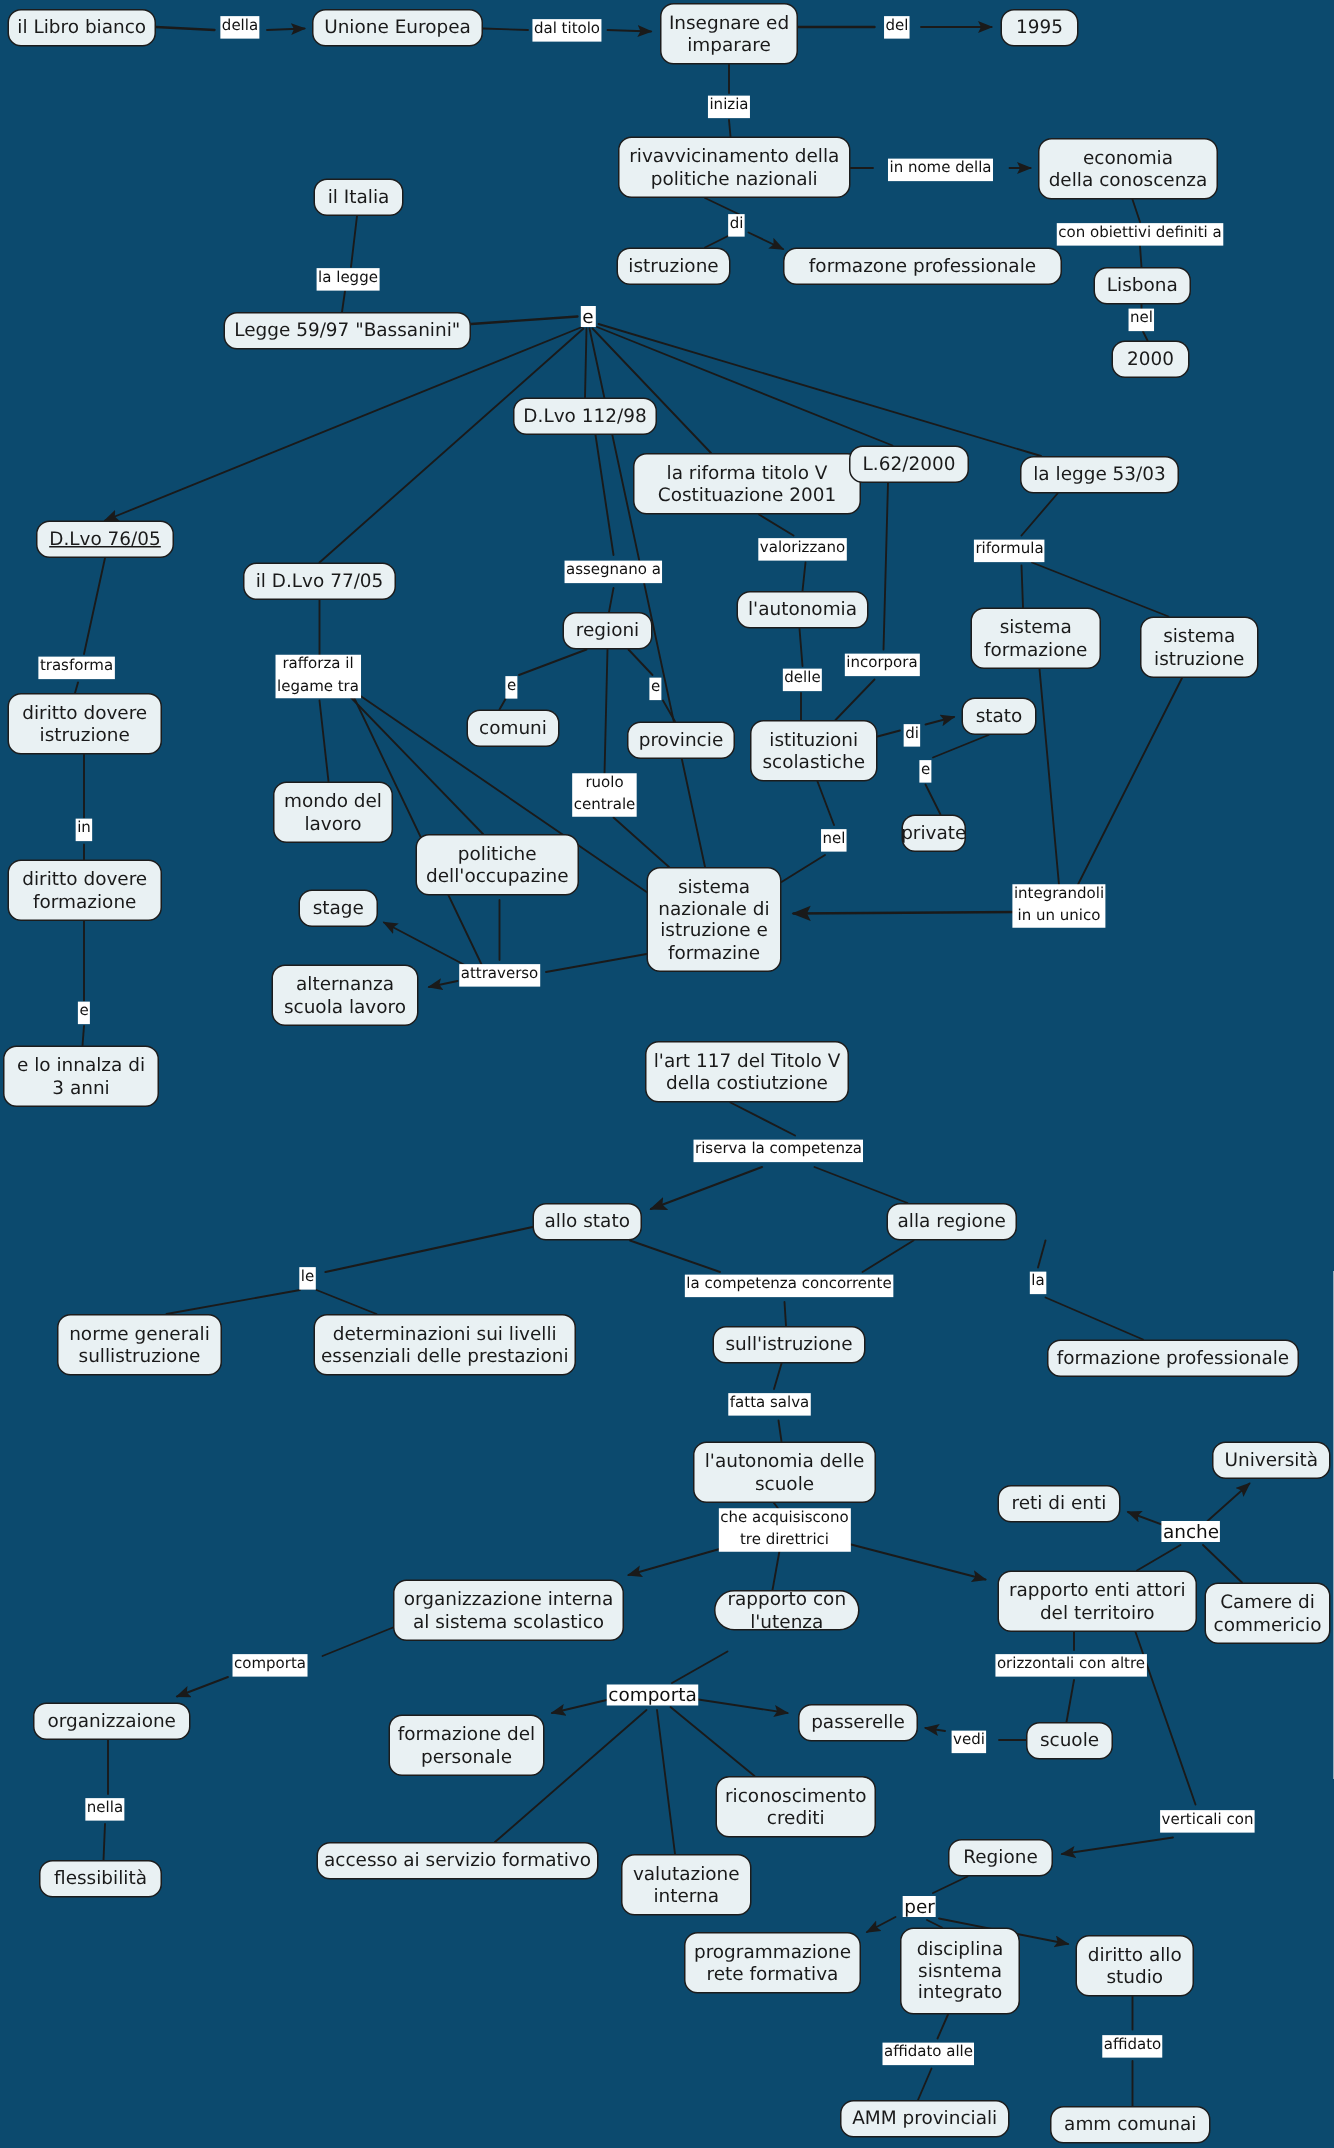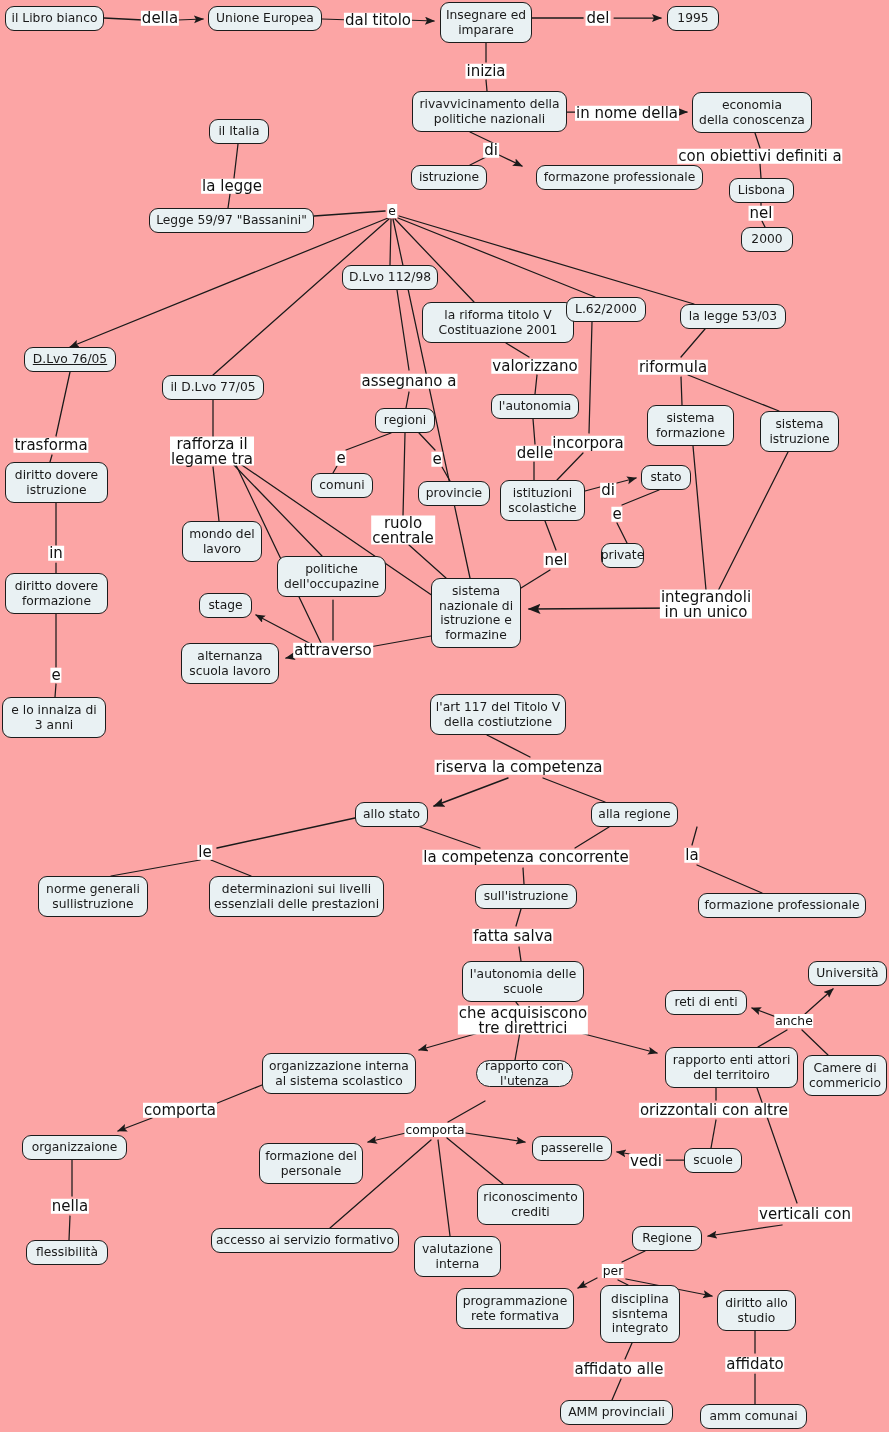--- a/index.html
+++ b/index.html
@@ -4,21 +4,21 @@
 <style>
   html, body {
     margin: 0;
     padding: 0;
     background: #ffffff;
   }
   #canvas {
     position: relative;
     width: 889px;
     height: 1432px;
-    background: #fca5a5;
+    background: #0c4a6e;
     font-family: "DejaVu Sans", sans-serif;
     overflow: hidden;
   }
   #edge-layer {
     position: absolute;
     left: 0;
     top: 0;
     width: 889px;
     height: 1432px;
     pointer-events: none;
@@ -36,21 +36,21 @@
     color: #1a1a1a;
     font-size: 12.3px;
     line-height: 14.5px;
     padding: 2px 6px;
     white-space: pre;
     z-index: 3;
   }
   .link-label {
     position: absolute;
     color: #111111;
-    font-size: 15px;
+    font-size: 10px;
     line-height: 14.5px;
     text-align: center;
     white-space: pre;
     background: #ffffff;
     z-index: 2;
     transform: translate(-50%, -50%);
     padding: 0 1px;
   }
   .hub-label {
     position: absolute;
@@ -230,21 +230,21 @@
       <div class="node" style="left: 208px; top: 6px; width: 114px; height: 25px;">Unione Europea</div>
       <div class="node" style="left: 440px; top: 2px; width: 92px; height: 41px;">Insegnare ed
 imparare</div>
       <div class="node" style="left: 667px; top: 6px; width: 52px; height: 25px;">1995</div>
       <div class="node" style="left: 412px; top: 91px; width: 155px; height: 41px;">rivavvicinamento della
 politiche nazionali</div>
       <div class="node" style="left: 692px; top: 92px; width: 120px; height: 41px;">economia
 della conoscenza</div>
       <div class="node" style="left: 209px; top: 119px; width: 60px; height: 25px;">il Italia</div>
       <div class="node" style="left: 411px; top: 165px; width: 76px; height: 25px;">istruzione</div>
-      <div class="node" style="left: 536px; top: 165px; width: 167px; height: 25px;">formazone professionale</div>
+      <div class="node" style="left: 522px; top: 165px; width: 186px; height: 25px;">formazone professionale</div>
       <div class="node" style="left: 729px; top: 178px; width: 65px; height: 25px;">Lisbona</div>
       <div class="node" style="left: 741px; top: 227px; width: 52px; height: 25px;">2000</div>
       <div class="node" style="left: 149px; top: 208px; width: 165px; height: 25px;">Legge 59/97 "Bassanini"</div>
       <div class="node" style="left: 342px; top: 265px; width: 96px; height: 25px;">D.Lvo 112/98</div>
       <div class="node" style="left: 422px; top: 302px; width: 152px; height: 41px;">la riforma titolo V
 Costituazione 2001</div>
       <div class="node" style="left: 566px; top: 297px; width: 80px; height: 25px;">L.62/2000</div>
       <div class="node" style="left: 680px; top: 304px; width: 106px; height: 25px;">la legge 53/03</div>
       <div class="node" style="left: 24px; top: 347px; width: 92px; height: 25px; text-decoration: underline;">D.Lvo 76/05</div>
       <div class="node" style="left: 162px; top: 375px; width: 102px; height: 25px;">il D.Lvo 77/05</div>

